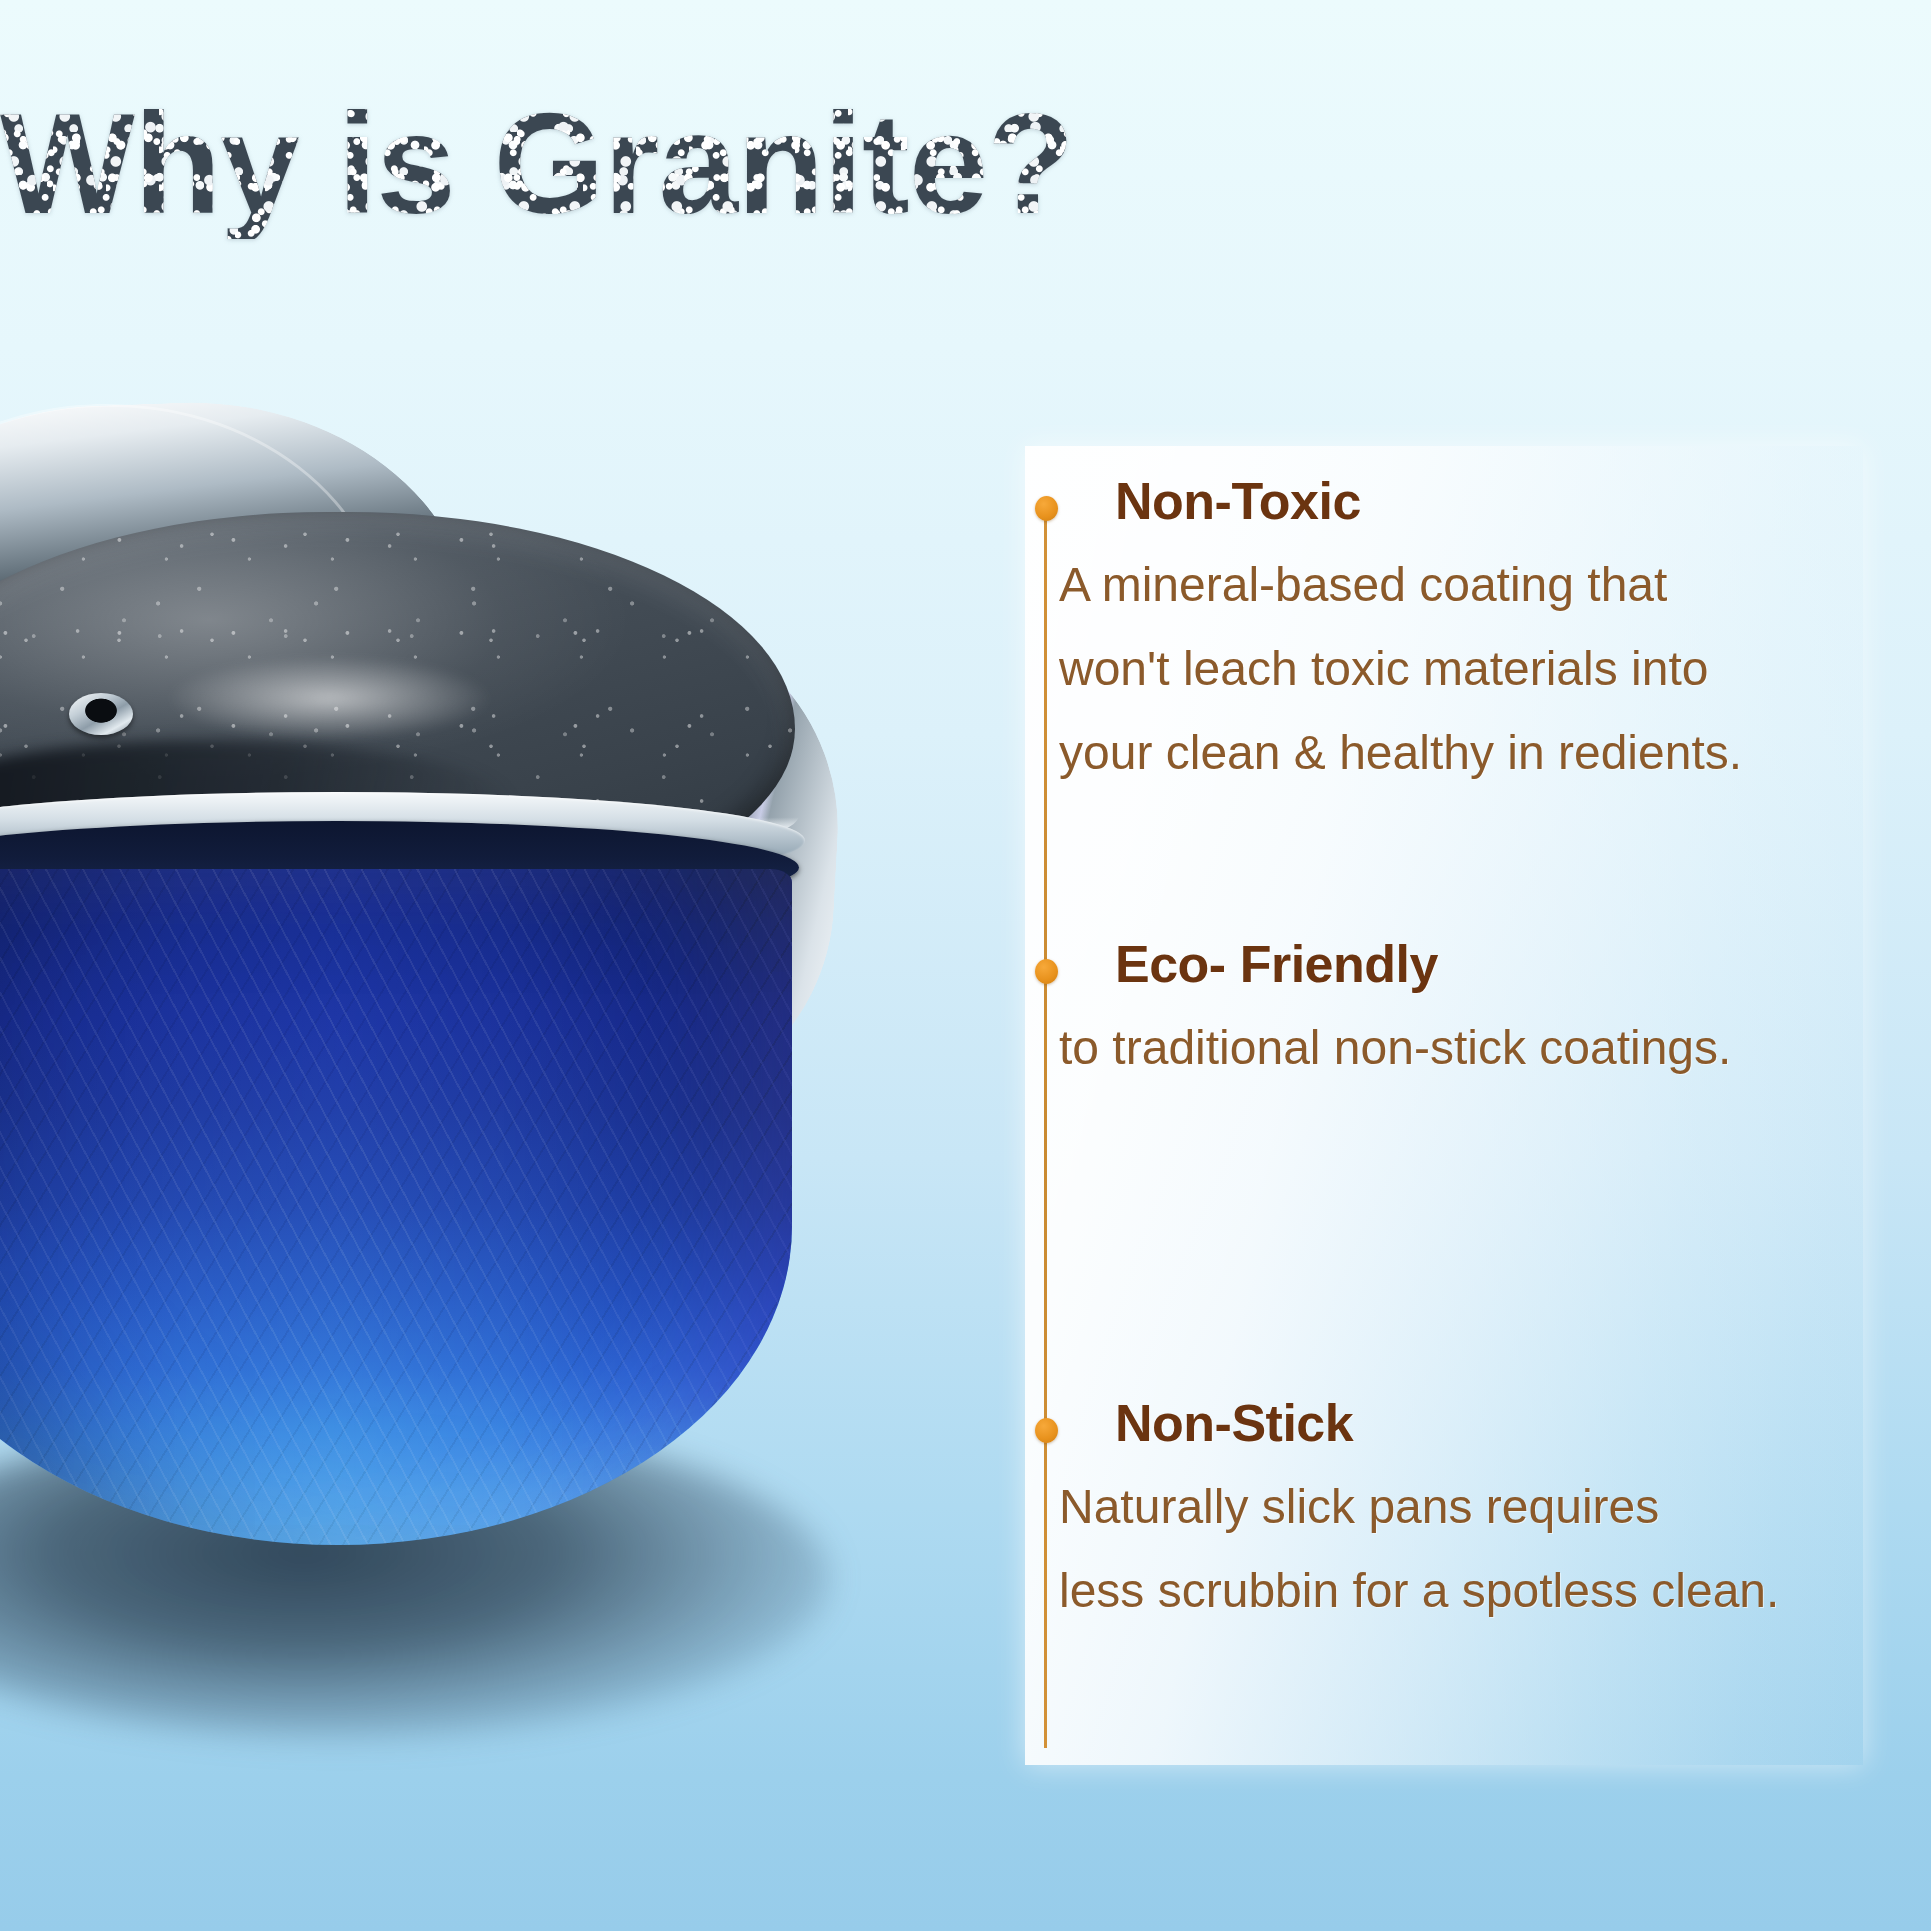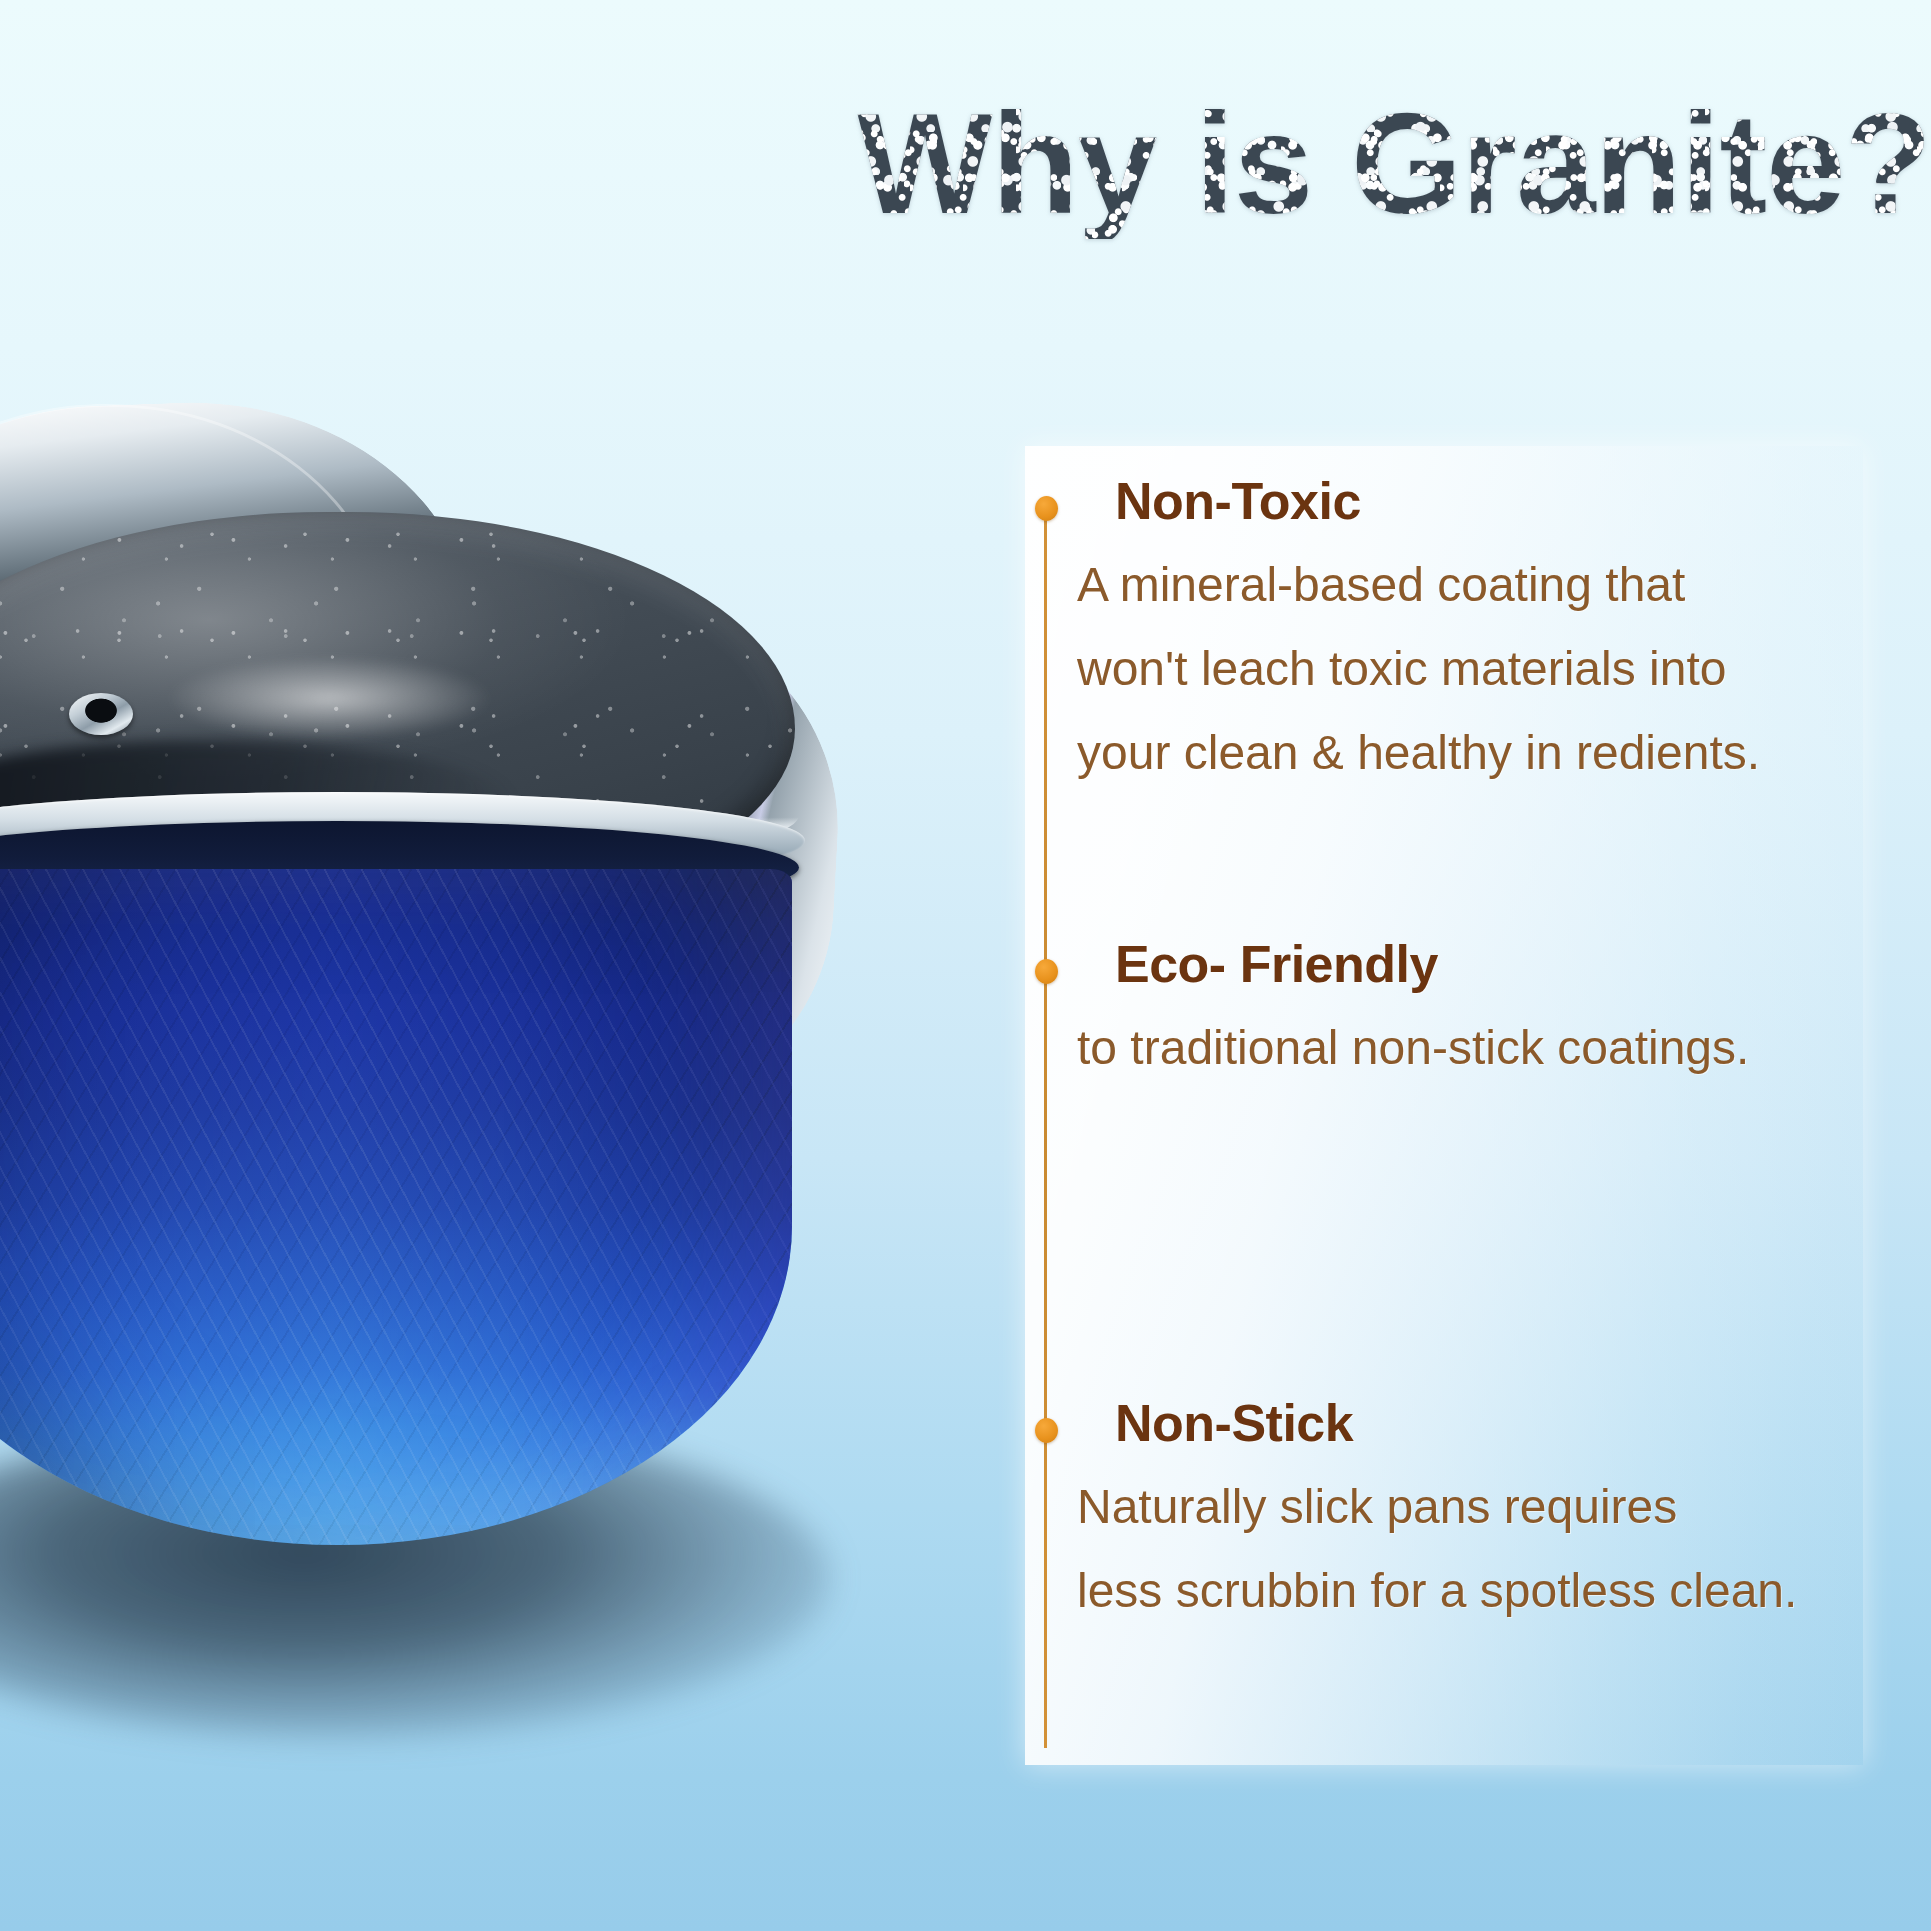--- a/index.html
+++ b/index.html
@@ -10,21 +10,21 @@
   }
   #stage{
     position:relative;width:1931px;height:1931px;
     background:linear-gradient(180deg,#ECFBFD 0%,#E6F7FC 18%,#DCF1FA 38%,#C8E6F6 60%,#AEDAF1 78%,#9CD0EC 92%,#97CCEA 100%);
     overflow:hidden;
   }
 
   
   .title-wrap{
     position:absolute;left:0;top:89px;width:1931px;
-    text-align:right;
+    text-align:left;
   }
   .title{
     display:inline-block;position:relative;
     font-family:"Liberation Sans",sans-serif;
     font-weight:700;
     font-size:143px;
     line-height:1.05;
     letter-spacing:-1px;
     color:#3B4752;
     -webkit-background-clip:text;
@@ -289,21 +289,21 @@
   .f-title{
     position:absolute;left:50px;top:25px;
     font-size:52px;font-weight:700;
     color:#6B3410;
     letter-spacing:-0.5px;
     text-shadow:1px 1px 0 rgba(255,255,255,.55);
     white-space:nowrap;
     margin-left:40px;
   }
   .f-body{
-    position:absolute;left:52px;top:97px;
+    position:absolute;left:34px;top:97px;
     width:784px;
     font-size:48px;
     line-height:84px;
     color:#8B5A2B;
     font-weight:400;
     text-shadow:1px 1px 0 rgba(255,255,255,.55);
   }
   .f-body .wide{letter-spacing:2.3px;}
   .f-body span{display:block;white-space:nowrap;}
 </style>

